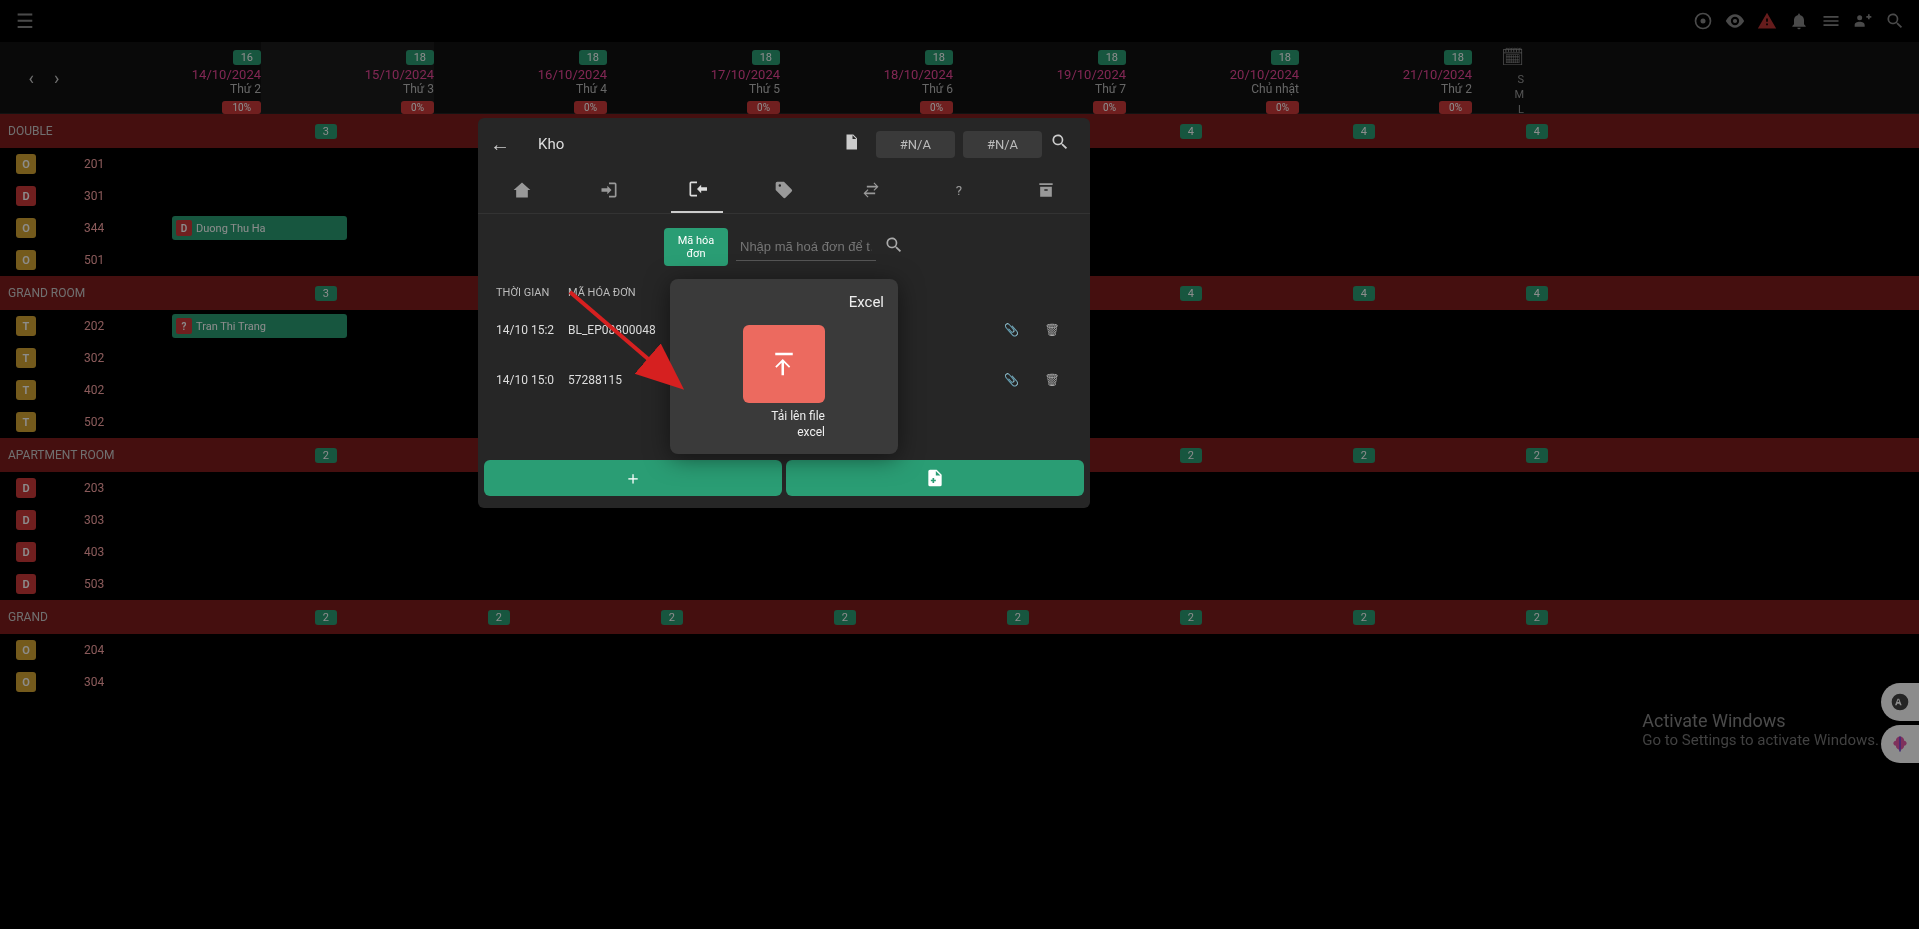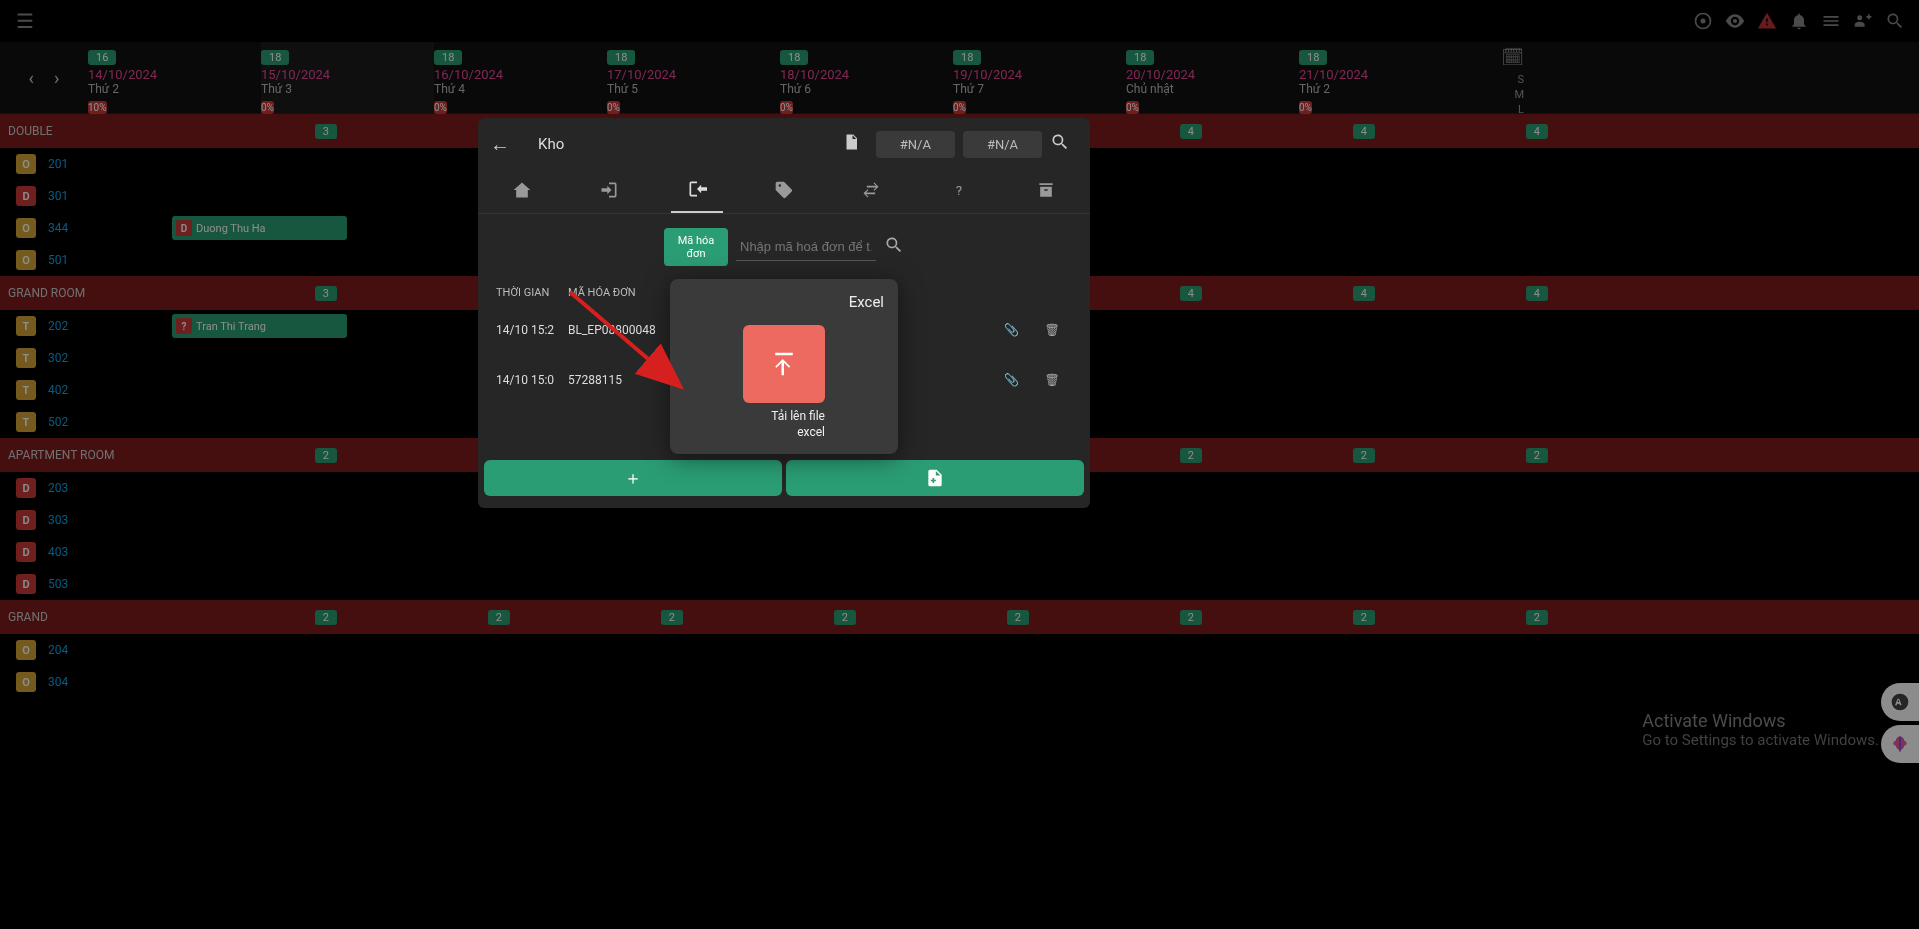--- a/index.html
+++ b/index.html
@@ -36,40 +36,40 @@
   display: flex;
   align-items: center;
   justify-content: center;
   gap: 20px;
   color: #ccc;
   font-size: 18px;
 }
 .nav-arrows span { cursor: pointer; }
 .day-col {
   width: 173px;
-  text-align: left;
+  text-align: right;
   padding-top: 4px;
   position: relative;
 }
 .day-col.active { background: #1d1d1d; }
 .day-badge {
   background: #2a9d74;
   color: #fff;
   font-size: 11px;
   padding: 1px 8px;
   border-radius: 3px;
   display: inline-block;
 }
 .day-date { font-size: 13px; margin-top: 2px; color: #ec4899; }
 .day-name { font-size: 12px; color: #bbb; }
 .day-pct {
   background: #cc3a3a;
   color: #fff;
   font-size: 10px;
-  padding: 1px 0;
+  padding: 1px 10px;
   border-radius: 3px;
   margin-top: 2px;
   display: inline-block;
 }
 .right-ctrl {
   width: 56px;
   padding: 4px;
   font-size: 11px;
   color: #999;
   display: flex;
@@ -119,21 +119,21 @@
   align-items: center;
   justify-content: center;
   font-size: 11px;
   font-weight: 600;
   color: #fff;
   margin-right: 12px;
 }
 .room-tag.O { background: #d4a534; }
 .room-tag.D { background: #cc3a3a; }
 .room-tag.T { background: #d4a534; }
-.room-num { color: #0ea5e9; }
+.room-num { color: #fca5a5; margin-left: 36px; }
 .booking {
   position: absolute;
   height: 24px;
   background: #2a9d74;
   border-radius: 3px;
   display: flex;
   align-items: center;
   padding-left: 4px;
   font-size: 11px;
   color: #fff;

